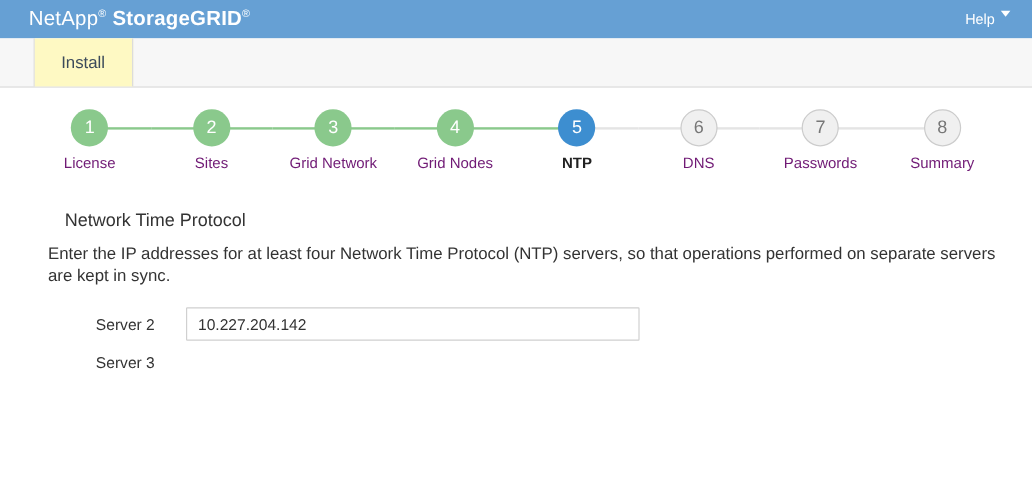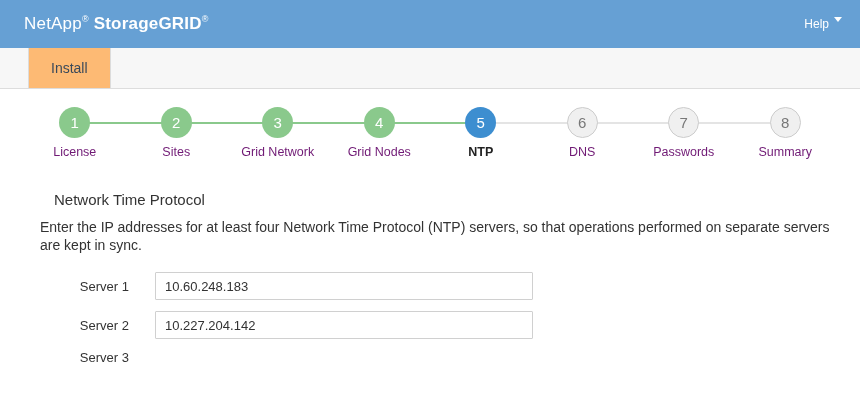--- a/index.html
+++ b/index.html
@@ -11,21 +11,21 @@
     height: 412px;
     overflow: hidden;
     background: #ffffff;
     font-family: "Liberation Sans", sans-serif;
     font-size: 13px;
     color: #333333;
   }
 
   
   .app-header {
-    height: 48px;
+    height: 32px;
     background: #66a0d4;
     display: flex;
     align-items: center;
     justify-content: space-between;
     padding: 0 12px 0 24px;
     box-sizing: border-box;
   }
   .brand {
     color: #ffffff;
     font-size: 17px;
@@ -71,21 +71,21 @@
     width: 28px;
     border-right: 1px solid #dcdcdc;
   }
   .tab-item {
     display: flex;
     align-items: center;
     justify-content: center;
     padding: 0 22px;
     font-size: 14px;
     color: #3b4a5a;
-    background: #fdba74;
+    background: #fef9c3;
     border-right: 1px solid #dcdcdc;
     cursor: pointer;
   }
   .tab-rest {
     flex: 1;
   }
 
   
   .wizard {
     position: relative;
@@ -312,24 +312,20 @@
       <div class="step-label">Summary</div>
     </div>
 
   </div>
 </div>
 
 <div class="content">
   <h2 class="section-title">Network Time Protocol</h2>
   <p class="section-desc">Enter the IP addresses for at least four Network Time Protocol (NTP) servers, so that operations performed on separate servers are kept in sync.</p>
 
-  <div class="form-row">
-    <div class="field-label">Server 1</div>
-    <input class="text-input" type="text" value="10.60.248.183" placeholder="0.0.0.0" style="">
-  </div>
 
   <div class="form-row">
     <div class="field-label">Server 2</div>
     <input class="text-input" type="text" value="10.227.204.142" placeholder="0.0.0.0" style="">
   </div>
 
   <div class="form-row">
     <div class="field-label">Server 3</div>
   </div>
 

